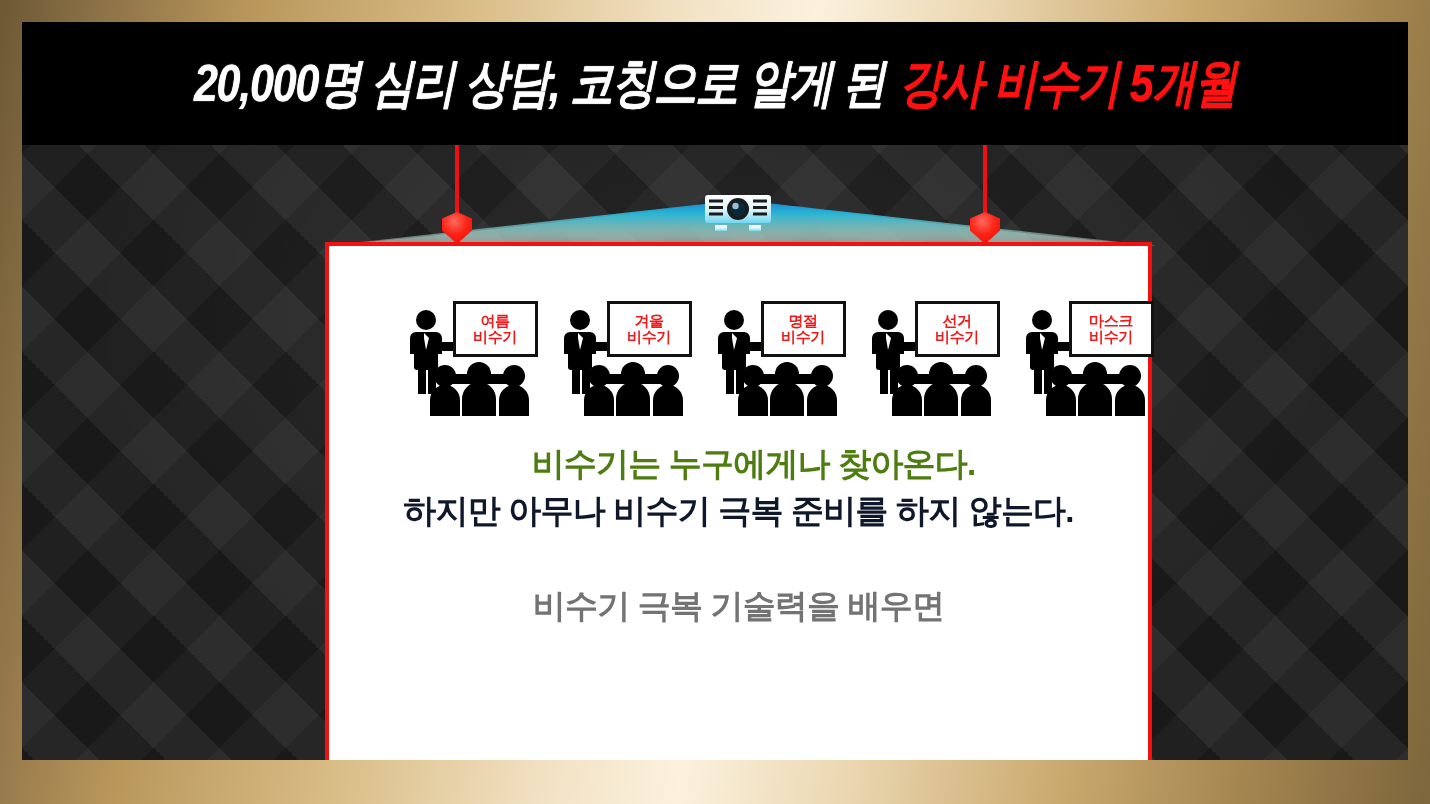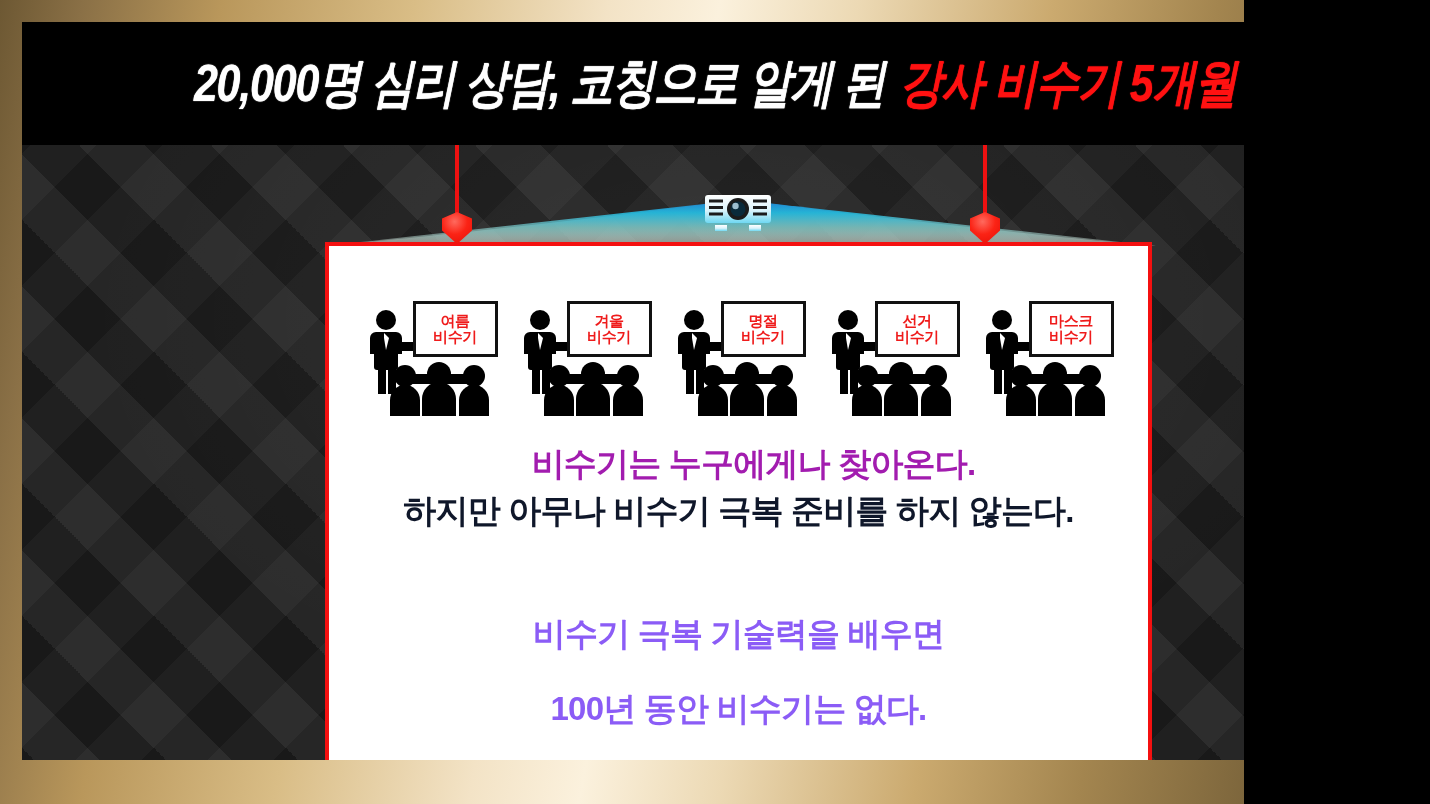--- a/index.html
+++ b/index.html
@@ -7,21 +7,21 @@
     margin: 0;
     padding: 0;
     background: #000;
   }
   body {
     font-family: "Liberation Sans", "DejaVu Sans", sans-serif;
   }
 
   #slide {
     position: relative;
-    width: 1244px;
+    width: 1430px;
     height: 804px;
     overflow: hidden;
     background: linear-gradient(100deg,
         #6d5833 0%, #8a7046 6%, #b9975b 16%,
         #d9bd86 30%, #f3e3c6 44%, #fbf1dd 52%,
         #ecd9b4 62%, #cbaa6f 76%, #a3854f 88%, #7d663c 100%);
   }
 
   
   #stage {
@@ -123,20 +123,21 @@
 
   
   #classrooms {
     position: absolute;
     left: 0;
     top: 52px;
     width: 100%;
     display: flex;
     justify-content: center;
     gap: 6px;
+    padding-left: 40px;
   }
   .classroom {
     position: relative;
     width: 148px;
     height: 120px;
   }
   .cr-board {
     position: absolute;
     left: 56px;
     top: 3px;
@@ -176,23 +177,23 @@
     top: 195px;
     width: 100%;
     text-align: center;
   }
   .line {
     font-weight: 700;
     line-height: 1.42;
     letter-spacing: -0.8px;
     white-space: nowrap;
   }
-  .l-black { color: #a21caf; font-size: 33px; padding-left: 30px; }
+  .l-black { color: #4d7c0f; font-size: 33px; padding-left: 30px; }
   .l-red   { color: #0f172a; font-size: 33px; }
-  .l-blue  { color: #8b5cf6; font-size: 33px; margin-top: 28px; }
+  .l-blue  { color: #737373; font-size: 33px; }
   .gap     { height: 48px; }
 </style>
 </head>
 <body>
 
 <div id="slide">
   <div id="stage">
 
     <div id="headline">
       <span class="headline-text hl-white">20,000명 심리 상담, 코칭으로 알게 된</span>
@@ -374,18 +375,17 @@
           </svg>
         </div>
 
       </div>
 
       <div id="copy">
         <div class="line l-black">비수기는 누구에게나 찾아온다.</div>
         <div class="line l-red">하지만 아무나 비수기 극복 준비를 하지 않는다.</div>
         <div class="gap"></div>
         <div class="line l-blue">비수기 극복 기술력을 배우면</div>
-        <div class="line l-blue">100년 동안 비수기는 없다.</div>
       </div>
 
     </div>
   </div>
 </div>
 
 </body></html>

